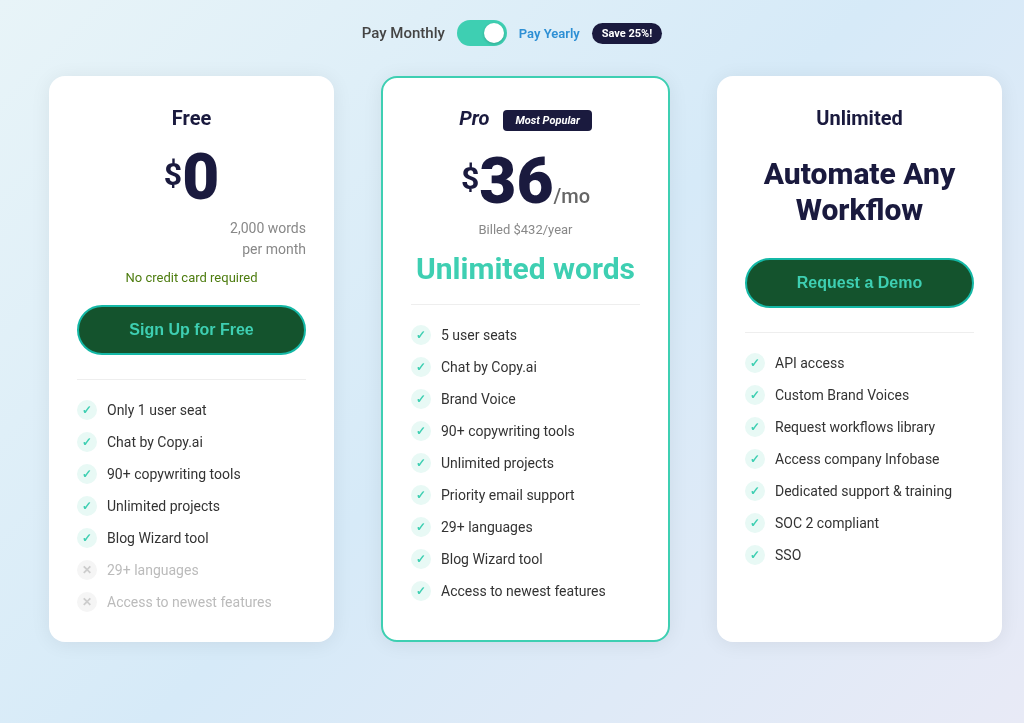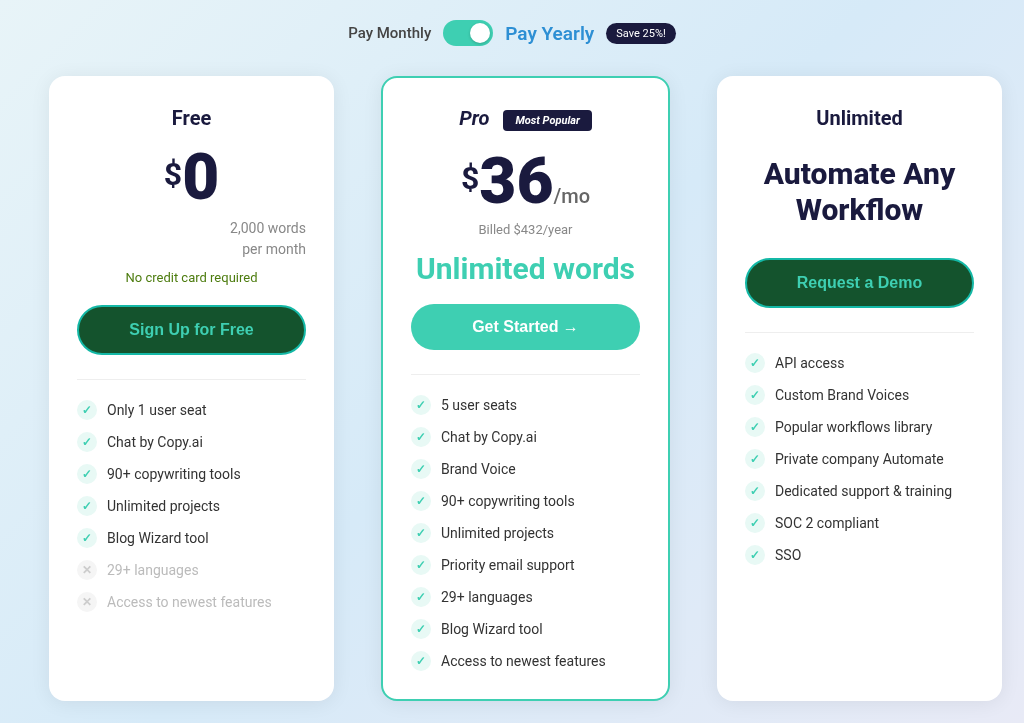--- a/index.html
+++ b/index.html
@@ -42,30 +42,30 @@
       width: 20px;
       height: 20px;
       background: white;
       border-radius: 50%;
       position: absolute;
       right: 3px;
       box-shadow: 0 1px 3px rgba(0,0,0,0.2);
     }
 
     .billing-label-yearly {
-      font-size: 19px;
+      font-size: 13px;
       color: #2d8fd4;
       font-weight: 600;
     }
 
     .save-badge {
       background: #1a1a3e;
       color: white;
       font-size: 11px;
-      font-weight: 400;
+      font-weight: 700;
       padding: 4px 10px;
       border-radius: 20px;
     }
 
     .plans-container {
       display: flex;
       gap: 20px;
       align-items: stretch;
       width: 100%;
       max-width: 980px;
@@ -334,21 +334,20 @@
             <span class="plan-name">Pro</span>
             <span class="most-popular-badge">Most Popular</span>
           </div>
         </div>
         <div class="plan-price-area">
           <span class="plan-price-symbol">$</span><span class="plan-price">36</span><span class="plan-price-period">/mo</span>
         </div>
         <div class="plan-billing-note">Billed $432/year</div>
         <div class="unlimited-words">Unlimited words</div>
 
-      <button class="plan-cta cta-filled">Get Started →</button>
       <div class="divider"></div>
       <ul class="features-list">
 
       <li class="feature-item">
         <span class="check-icon">✓</span>
         <span>5 user seats</span>
       </li>
 
       <li class="feature-item">
         <span class="check-icon">✓</span>
@@ -408,26 +407,26 @@
         <span>API access</span>
       </li>
 
       <li class="feature-item">
         <span class="check-icon">✓</span>
         <span>Custom Brand Voices</span>
       </li>
 
       <li class="feature-item">
         <span class="check-icon">✓</span>
-        <span>Popular workflows library</span>
-      </li>
-
-      <li class="feature-item">
-        <span class="check-icon">✓</span>
-        <span>Private company Automate</span>
+        <span>Request workflows library</span>
+      </li>
+
+      <li class="feature-item">
+        <span class="check-icon">✓</span>
+        <span>Access company Infobase</span>
       </li>
 
       <li class="feature-item">
         <span class="check-icon">✓</span>
         <span>Dedicated support &amp; training</span>
       </li>
 
       <li class="feature-item">
         <span class="check-icon">✓</span>
         <span>SOC 2 compliant</span>

